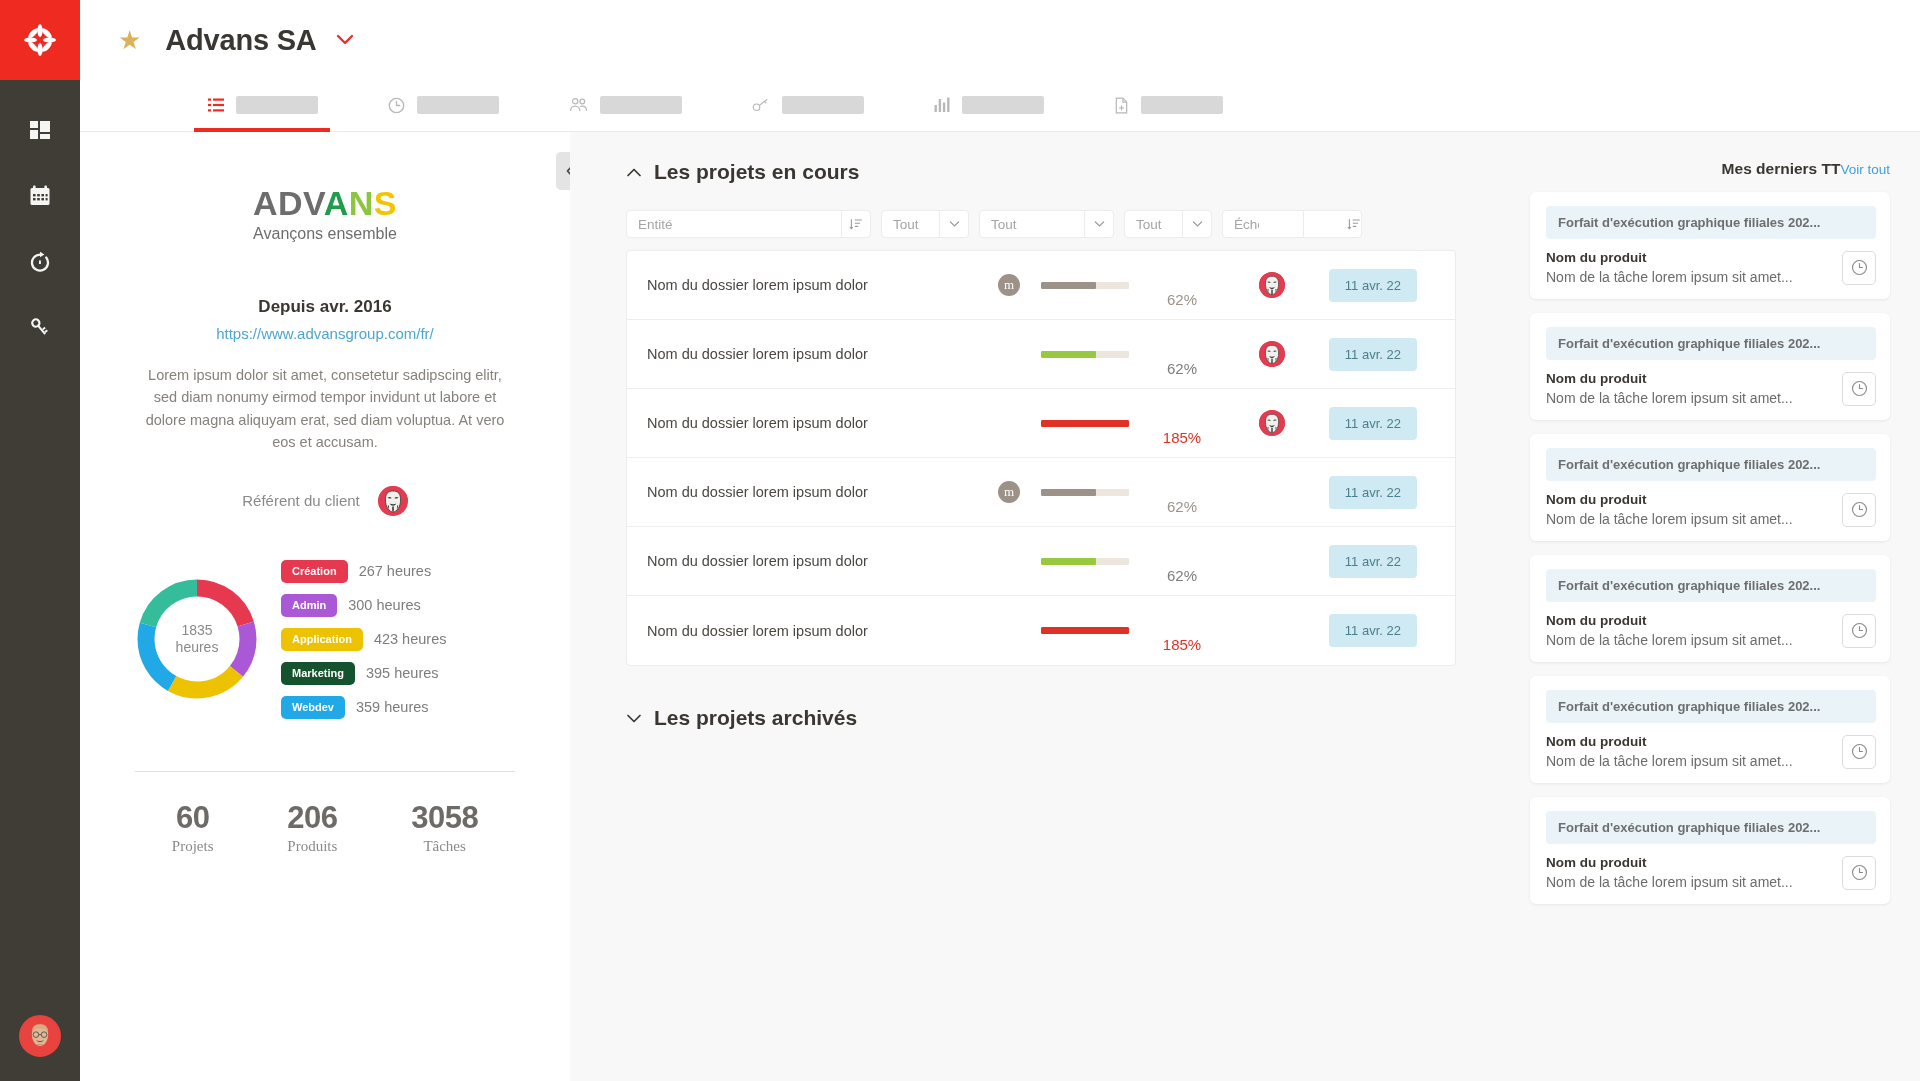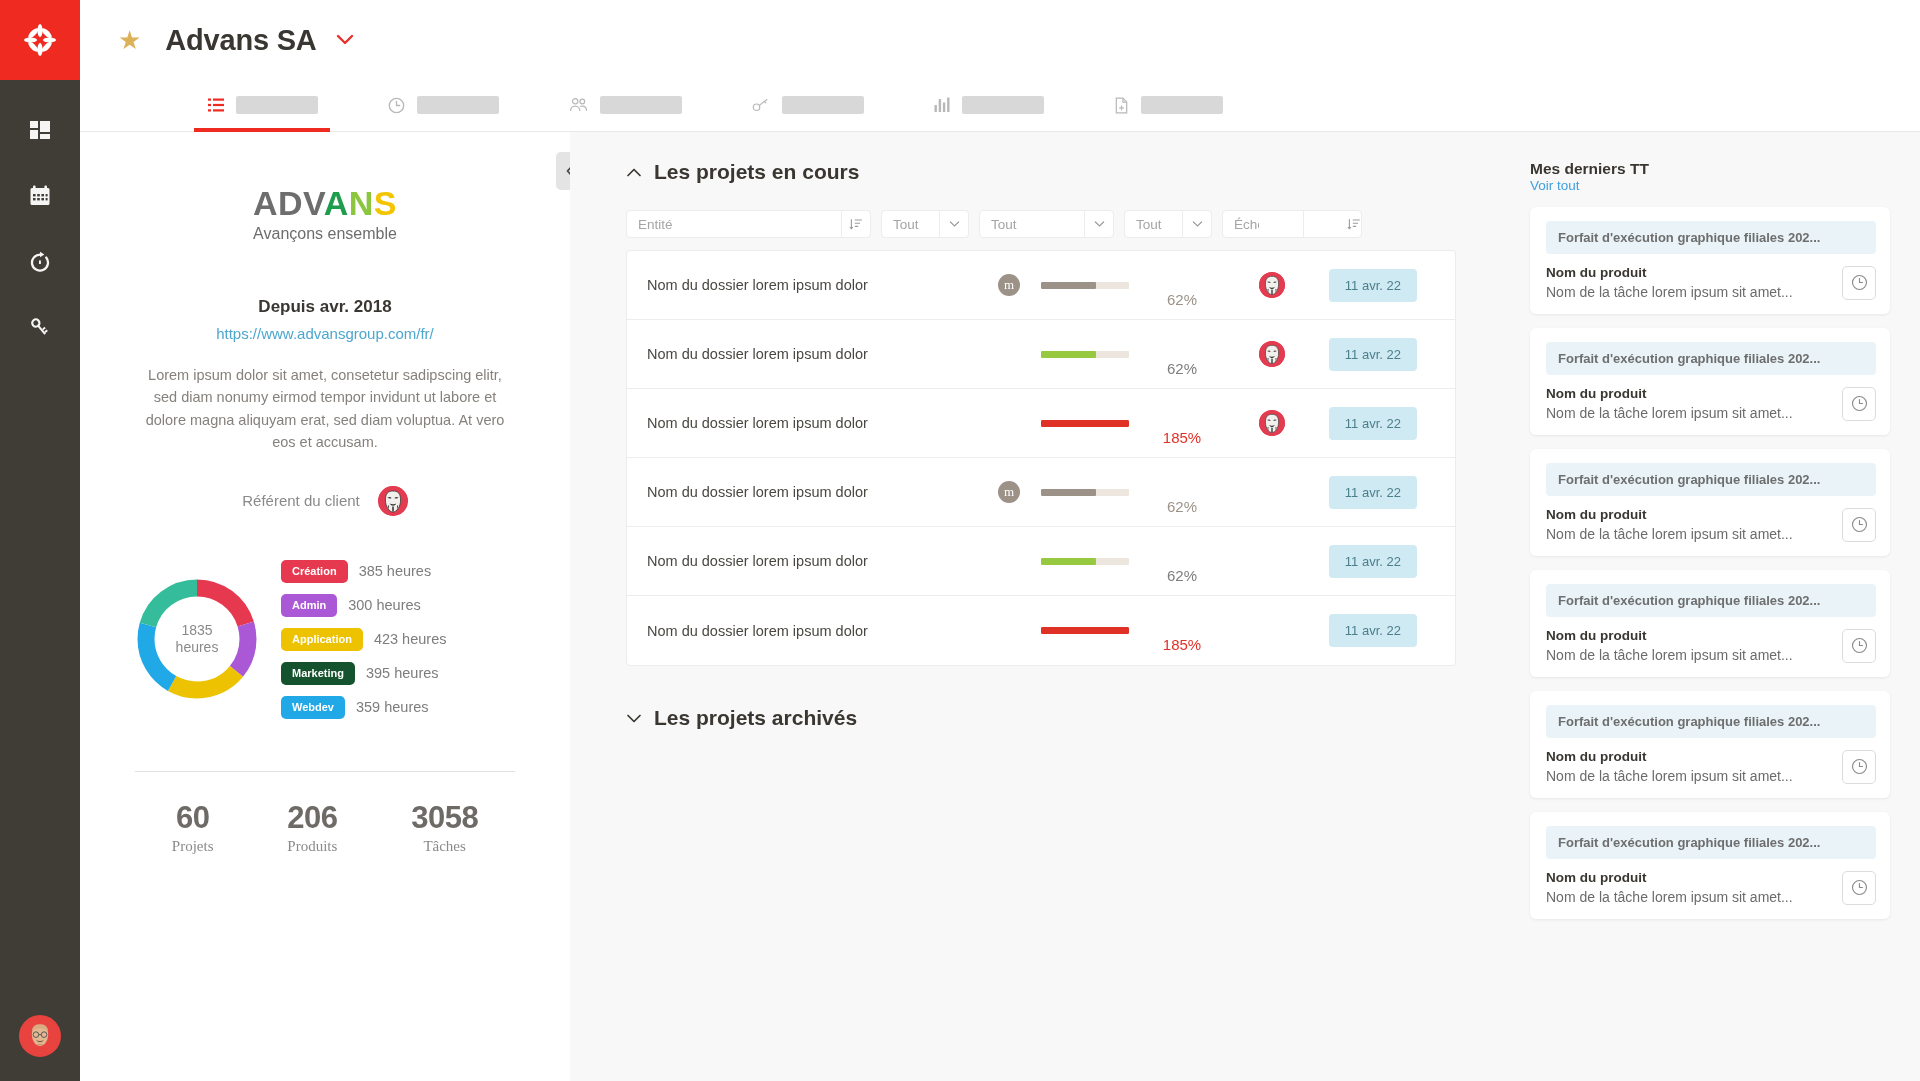--- a/index.html
+++ b/index.html
@@ -161,21 +161,21 @@
   .p-date { flex: 0 0 100px; display: flex; justify-content: flex-end; }
   .date-pill {
     background: #cfeaf2; color: #4c7f8c; font-size: 13px; border-radius: 4px;
     padding: 9px 16px; white-space: nowrap; cursor: pointer;
   }
 
   .archived-head { margin-top: 40px; }
 
   
   .right-panel { width: 390px; flex: 0 0 390px; background: #f8f8f8; padding: 28px 30px 0 0; }
-  .rp-head { display: flex; align-items: baseline; justify-content: flex-end; flex-direction: column; }
+  .rp-head { display: flex; align-items: baseline; justify-content: flex-end; }
   .rp-title { font-size: 15.5px; font-weight: bold; color: #3a3631; }
   .rp-link { font-size: 13.5px; color: #3fa0e0; cursor: pointer; }
   .tt-card {
     margin-top: 14px; background: #fff; border-radius: 6px; padding: 14px 14px 14px 16px;
     box-shadow: 0 1px 3px rgba(0,0,0,.07);
   }
   .tt-banner {
     background: #eaf4f8; color: #6e6e6e; font-size: 13px; font-weight: bold;
     border-radius: 4px; padding: 9px 12px; white-space: nowrap; overflow: hidden; text-overflow: ellipsis;
   }
@@ -347,21 +347,21 @@
 
     <div class="body-area">
 
       <div class="client-panel">
 
         <div class="advans-logo">
           <div class="advans-word"><span class="aw-adv">ADV</span><span class="aw-a">A</span><span class="aw-n">N</span><span class="aw-s">S</span></div>
           <div class="advans-tag">Avançons ensemble</div>
         </div>
 
-        <div class="since">Depuis avr. 2018</div>
+        <div class="since">Depuis avr. 2016</div>
         <div class="weburl">https://www.advansgroup.com/fr/</div>
         <div class="blurb">Lorem ipsum dolor sit amet, consetetur sadipscing elitr, sed diam nonumy eirmod tempor invidunt ut labore et dolore magna aliquyam erat, sed diam voluptua. At vero eos et accusam.</div>
 
         <div class="referent">
           <span class="referent-label">Référent du client</span>
           <span class="avatar-mask">
             <svg width="100%" height="100%" viewBox="0 0 30 30">
               <circle cx="15" cy="15" r="15" fill="#e33b4f"></circle>
               <path d="M15 5c5 0 7.6 2.6 7.6 9 0 7-4 12-7.6 12S7.4 21 7.4 14c0-6.4 2.6-9 7.6-9z" fill="#f2f0ec" stroke="#3a3a3a" stroke-width="0.8"></path>
               <path d="M9.4 11.6q2.6-1.4 4.2.4-2.2 1.2-4.2-.4z" fill="#3a3a3a"></path>
@@ -386,21 +386,21 @@
               </g>
             </svg>
             <div class="donut-center">
               <span>1835</span>
               <span>heures</span>
             </div>
           </div>
           <div class="legend">
             <div class="legend-row">
               <span class="legend-chip" id="chip0" style="background: rgb(230, 57, 80);">Création</span>
-              <span class="legend-val">385 heures</span>
+              <span class="legend-val">267 heures</span>
             </div>
             <div class="legend-row">
               <span class="legend-chip" id="chip1" style="background: rgb(171, 88, 214);">Admin</span>
               <span class="legend-val">300 heures</span>
             </div>
             <div class="legend-row">
               <span class="legend-chip" id="chip2" style="background: rgb(237, 194, 0);">Application</span>
               <span class="legend-val">423 heures</span>
             </div>
             <div class="legend-row">

